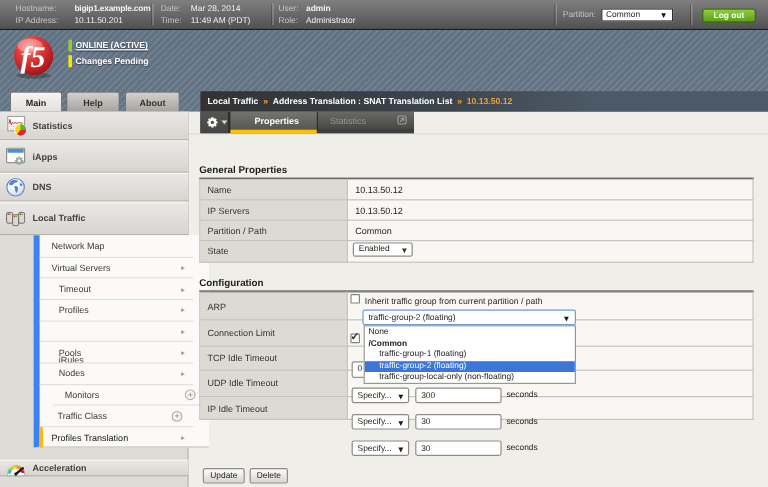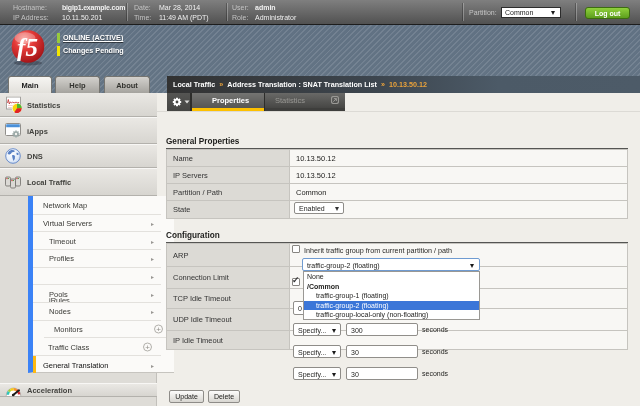--- a/index.html
+++ b/index.html
@@ -245,21 +245,21 @@
     <div class="srow" style="top:124.7px;margin-left:11px;">
         <div class="stxt" style="left:10px;">Monitors</div>
         <div class="plus">+</div>
       </div>
     <div class="srow" style="top:142.4px;">
         <div class="stxt" style="left:15px;">Traffic Class</div>
         <div class="plus">+</div>
       </div>
     <div class="srow" style="top:160.1px;border-bottom:none;height:16.9px;">
         <div style="position:absolute;left:0;top:0;width:3px;height:100%;background:#fdb913;"></div>
-        <div class="stxt" style="left:10px;color:#111;">General Translation</div>
+        <div class="stxt" style="left:10px;color:#111;">Profiles Translation</div>
         <div class="arr">▸</div>
       </div>
   </div>
 
   <div class="mrow" style="top:290px;height:14px;">
     <svg width="17" height="16" viewBox="0 0 17 16">
       <path d="M1.3,13.2 A7.2,7.2 0 0 1 15.7,13.2 L15.7,14.5 L1.3,14.5 Z" fill="#fff" stroke="#a8a6a1" stroke-width="0.8"></path>
       <g fill="none" stroke-width="2.4">
         <path d="M2.9,12.8 A5.6,5.6 0 0 1 3.9,9.6" stroke="#2cc4b8"></path>
         <path d="M3.9,9.6 A5.6,5.6 0 0 1 5.7,8.0" stroke="#a7cf38"></path>

